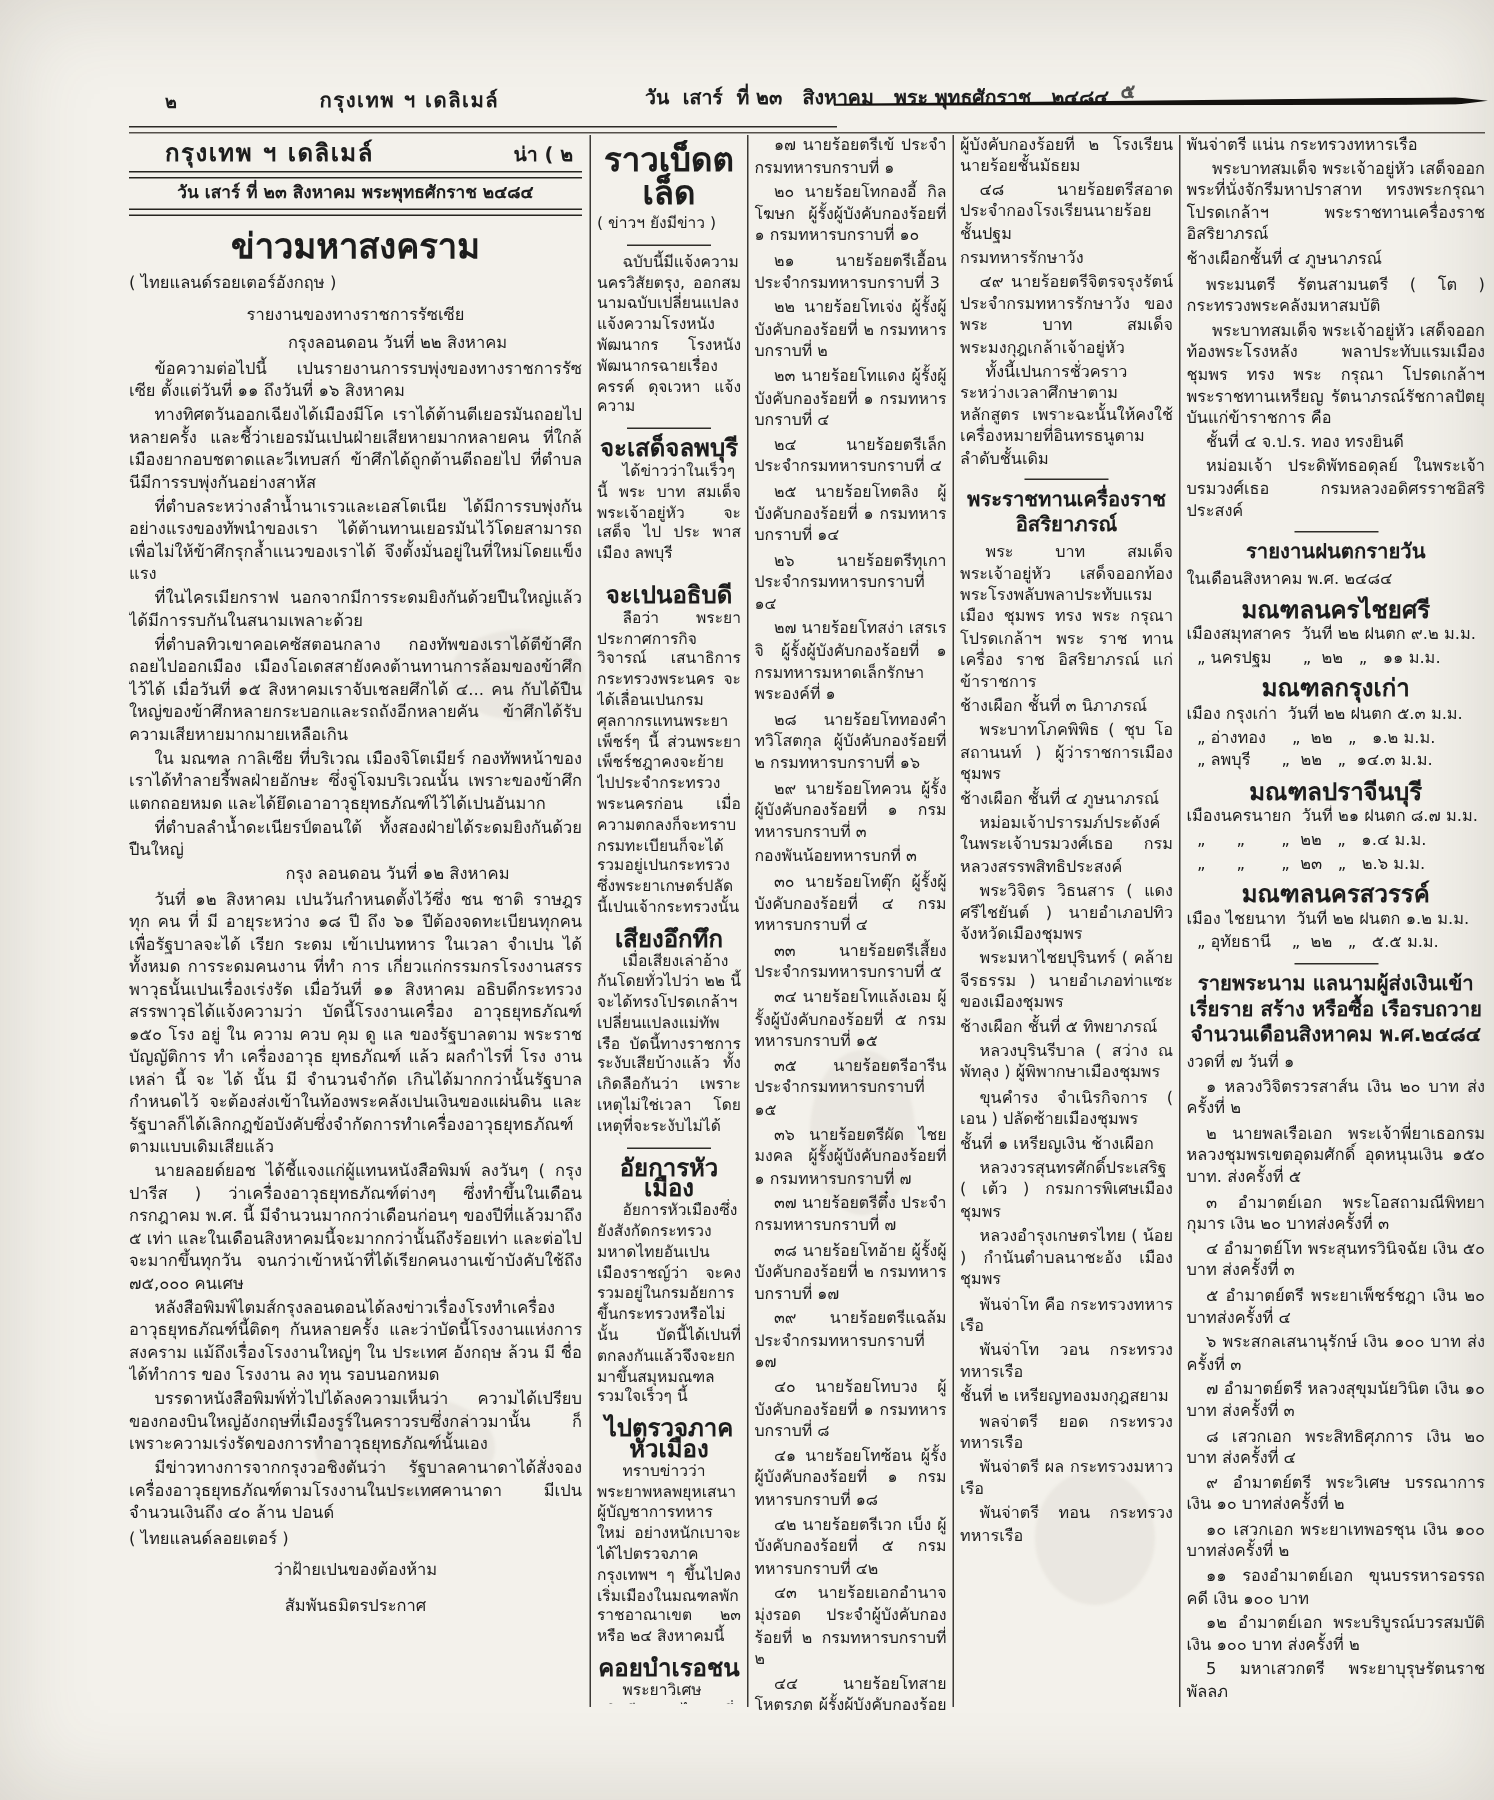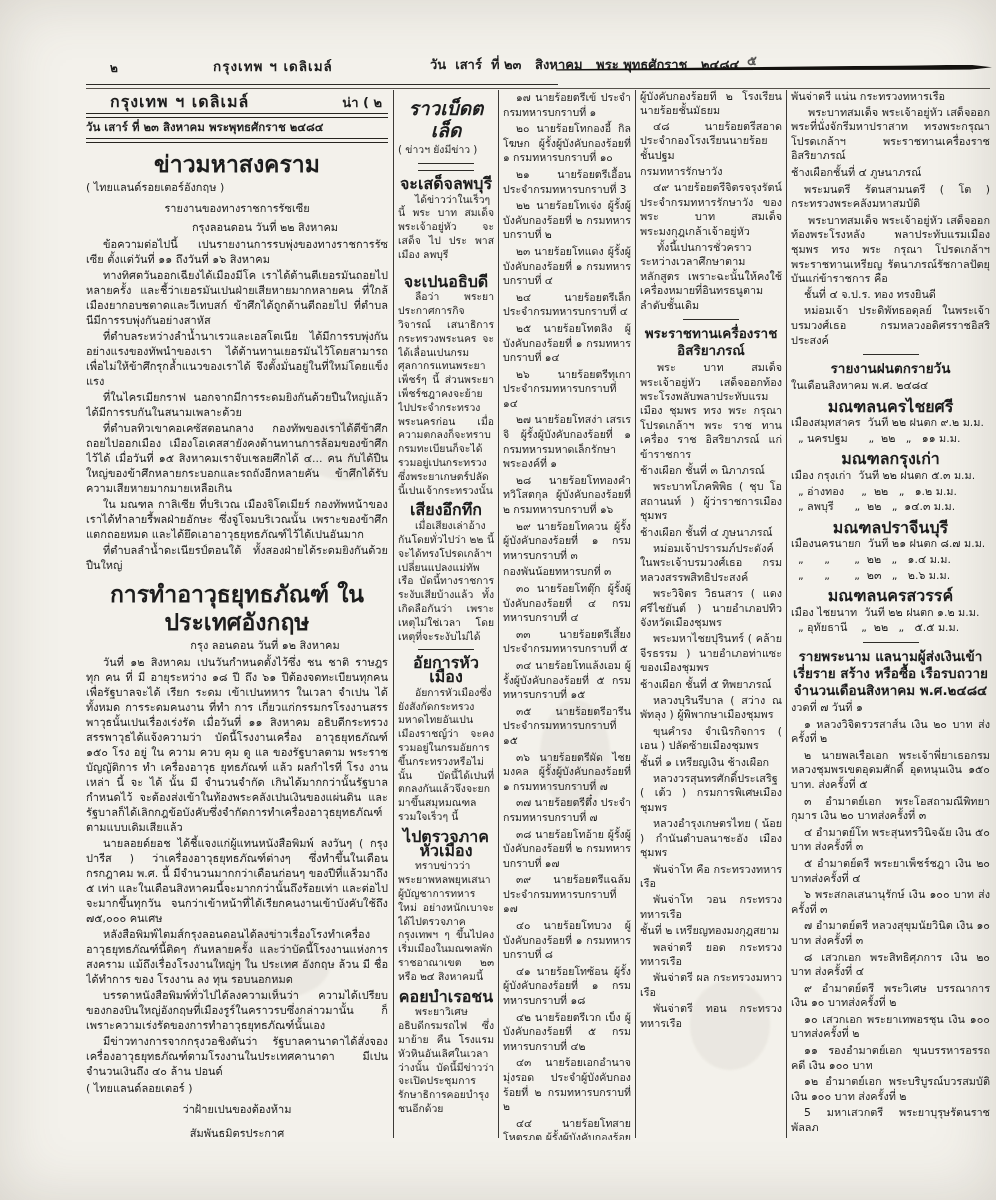--- a/index.html
+++ b/index.html
@@ -24,36 +24,36 @@
   .col{position:absolute;overflow:hidden;}
   #col1{left:86px;top:92px;width:302px;height:1052px;font-size:11px;line-height:15px;}
   #col2{left:398px;top:90px;width:96px;height:1046px;font-size:10.4px;line-height:13.8px;}
   #col3{left:503px;top:90px;width:128px;height:1050px;font-size:10.6px;line-height:14.6px;}
   #col4{left:640px;top:90px;width:142px;height:1052px;font-size:10.8px;line-height:14.4px;}
   #col5{left:791px;top:90px;width:199px;height:1054px;font-size:10.9px;line-height:14.6px;}
   
   .c1head{display:flex;justify-content:space-between;align-items:baseline;
           font-weight:bold;font-size:16px;padding:2px 6px 3px 24px;letter-spacing:1px;}
   .c1head .pg{font-size:13px;letter-spacing:0;}
-  .c1date{text-align:left;font-weight:bold;font-size:11.5px;padding:2px 0 3px;}
+  .c1date{text-align:center;font-weight:bold;font-size:11.5px;padding:2px 0 3px;}
   .dbl{border-top:1.4px solid #26241f;border-bottom:1px solid #26241f;height:3px;}
   
   .b-h1{font-size:23px;font-weight:bold;text-align:center;line-height:28px;margin:7px 0 2px;}
   .b-h2{font-size:11px;font-weight:normal;text-align:center;line-height:20px;margin:4px 0 1px;}
   .b-h2s{font-size:13.5px;font-weight:bold;text-align:center;line-height:17px;margin:5px 0 2px;}
   .b-sub{font-size:16px;font-weight:bold;text-align:center;margin:6px 0 2px;}
   .b-date{text-align:center;padding-left:56px;margin:1px 0 2px;}
   .b-p{text-align:justify;text-indent:17px;margin:0 0 1px;}
   .b-cont{text-align:justify;margin:0 0 1px;}
   .b-pc{margin:2px 0;}
   .b-item{text-align:justify;text-indent:13px;margin:0 0 2px;}
   .b-row{white-space:pre;overflow:hidden;margin:0 0 1px;}
   .b-hr{width:56px;border-top:1.2px solid #2e2c28;margin:6px auto 5px;}
   .b-gap{height:6px;}
-  #col2 .b-h1{font-size:19px;line-height:22px;font-style:italic;}
+  #col2 .b-h1{font-size:22px;line-height:22px;}
   
   .stain{border-radius:50%;background:rgba(70,60,40,.05);filter:blur(1px);}
 </style>
 </head>
 <body>
 
 <div class="page">
 
   <div class="abs rh-pageno">๒</div>
   <div class="abs rh-title">กรุงเทพ ฯ เดลิเมล์</div>
@@ -81,38 +81,38 @@
         <div class="b-pc">( ไทยแลนด์รอยเตอร์อังกฤษ )</div>
         <div class="b-h2">รายงานของทางราชการรัซเซีย</div>
         <div class="b-date">กรุงลอนดอน  วันที่ ๒๒ สิงหาคม</div>
         <div class="b-p">ข้อความต่อไปนี้ เปนรายงานการรบพุ่งของทางราชการรัซเซีย   ตั้งแต่วันที่ ๑๑ ถึงวันที่ ๑๖ สิงหาคม</div>
         <div class="b-p">ทางทิศตวันออกเฉียงได้เมืองมีโค   เราได้ต้านตีเยอรมันถอยไปหลายครั้ง   และชี้ว่าเยอรมันเปนฝ่ายเสียหายมากหลายคน   ที่ใกล้เมืองยากอบชตาดและวีเทบสก์   ข้าศึกได้ถูกต้านตีถอยไป   ที่ตำบลนีมีการรบพุ่งกันอย่างสาหัส</div>
         <div class="b-p">ที่ตำบลระหว่างลำน้ำนาเรวและเอสโตเนีย   ได้มีการรบพุ่งกันอย่างแรงของทัพนำของเรา   ได้ต้านทานเยอรมันไว้โดยสามารถ   เพื่อไม่ให้ข้าศึกรุกล้ำแนวของเราได้   จึงตั้งมั่นอยู่ในที่ใหม่โดยแข็งแรง</div>
         <div class="b-p">ที่ในไครเมียกราฟ   นอกจากมีการระดมยิงกันด้วยปืนใหญ่แล้ว   ได้มีการรบกันในสนามเพลาะด้วย</div>
         <div class="b-p">ที่ตำบลทิวเขาคอเคซัสตอนกลาง กองทัพของเราได้ตีข้าศึกถอยไปออกเมือง   เมืองโอเดสสายังคงต้านทานการล้อมของข้าศึกไว้ได้   เมื่อวันที่ ๑๕ สิงหาคมเราจับเชลยศึกได้ ๔... คน   กับได้ปืนใหญ่ของข้าศึกหลายกระบอกและรถถังอีกหลายคัน ข้าศึกได้รับความเสียหายมากมายเหลือเกิน</div>
         <div class="b-p">ใน มณฑล กาลิเซีย ที่บริเวณ เมืองจิโตเมียร์   กองทัพหน้าของเราได้ทำลายรี้พลฝ่ายอักษะ   ซึ่งจู่โจมบริเวณนั้น เพราะของข้าศึกแตกถอยหมด และได้ยึดเอาอาวุธยุทธภัณฑ์ไว้ได้เปนอันมาก</div>
         <div class="b-p">ที่ตำบลลำน้ำดะเนียรป์ตอนใต้ ทั้งสองฝ่ายได้ระดมยิงกันด้วยปืนใหญ่</div>
-        <div class="b-h1">การทำอาวุธยุทธภัณฑ์ ใน ประเทศอังกฤษ</div>
         <div class="b-date">กรุง ลอนดอน  วันที่ ๑๒ สิงหาคม</div>
         <div class="b-p">วันที่ ๑๒ สิงหาคม เปนวันกำหนดตั้งไว้ซึ่ง ชน ชาติ ราษฎร ทุก คน ที่ มี อายุระหว่าง ๑๘ ปี ถึง ๖๑ ปีต้องจดทะเบียนทุกคน เพื่อรัฐบาลจะได้ เรียก ระดม เข้าเปนทหาร ในเวลา จำเปน ได้ ทั้งหมด    การระดมคนงาน ที่ทำ การ เกี่ยวแก่กรรมกรโรงงานสรรพาวุธนั้นเปนเรื่องเร่งรัด   เมื่อวันที่ ๑๑ สิงหาคม อธิบดีกระทรวงสรรพาวุธได้แจ้งความว่า    บัดนี้โรงงานเครื่อง อาวุธยุทธภัณฑ์ ๑๕๐ โรง อยู่ ใน ความ ควบ คุม ดู แล ของรัฐบาลตาม พระราชบัญญัติการ ทำ เครื่องอาวุธ ยุทธภัณฑ์ แล้ว    ผลกำไรที่ โรง งาน เหล่า นี้ จะ ได้ นั้น มี จำนวนจำกัด    เกินได้มากกว่านั้นรัฐบาลกำหนดไว้   จะต้องส่งเข้าในท้องพระคลังเปนเงินของแผ่นดิน   และรัฐบาลก็ได้เลิกกฎข้อบังคับซึ่งจำกัดการทำเครื่องอาวุธยุทธภัณฑ์ตามแบบเดิมเสียแล้ว</div>
         <div class="b-p">นายลอยด์ยอช ได้ชี้แจงแก่ผู้แทนหนังสือพิมพ์ ลงวันๆ ( กรุงปารีส ) ว่าเครื่องอาวุธยุทธภัณฑ์ต่างๆ ซึ่งทำขึ้นในเดือนกรกฎาคม พ.ศ. นี้    มีจำนวนมากกว่าเดือนก่อนๆ ของปีที่แล้วมาถึง ๕ เท่า   และในเดือนสิงหาคมนี้จะมากกว่านั้นถึงร้อยเท่า   และต่อไปจะมากขึ้นทุกวัน จนกว่าเข้าหน้าที่ได้เรียกคนงานเข้าบังคับใช้ถึง ๗๕,๐๐๐ คนเศษ</div>
         <div class="b-p">หลังสือพิมพ์ไตมส์กรุงลอนดอนได้ลงข่าวเรื่องโรงทำเครื่องอาวุธยุทธภัณฑ์นี้ติดๆ กันหลายครั้ง   และว่าบัดนี้โรงงานแห่งการสงคราม   แม้ถึงเรื่องโรงงานใหญ่ๆ ใน ประเทศ อังกฤษ   ล้วน มี ชื่อ ได้ทำการ ของ โรงงาน ลง ทุน รอบนอกหมด</div>
         <div class="b-p">บรรดาหนังสือพิมพ์ทั่วไปได้ลงความเห็นว่า    ความได้เปรียบของกองบินใหญ่อังกฤษที่เมืองรูร์ในคราวรบซึ่งกล่าวมานั้น   ก็เพราะความเร่งรัดของการทำอาวุธยุทธภัณฑ์นั้นเอง</div>
         <div class="b-p">มีข่าวทางการจากกรุงวอชิงตันว่า   รัฐบาลคานาดาได้สั่งจองเครื่องอาวุธยุทธภัณฑ์ตามโรงงานในประเทศคานาดา มีเปนจำนวนเงินถึง ๔๐ ล้าน ปอนด์</div>
         <div class="b-pc">(  ไทยแลนด์ลอยเตอร์  )</div>
         <div class="b-h2">ว่าฝ้ายเปนของต้องห้าม</div>
         <div class="b-h2">สัมพันธมิตรประกาศ</div>
       </div>
   </div>
 
   <div class="col" id="col2">
     <div>
         <div class="b-h1">ราวเบ็ดตเล็ด</div>
         <div class="b-pc">( ข่าวฯ ยังมีข่าว )</div>
         <div class="b-hr"></div>
+        <div class="b-p">ฉบับนี้มีแจ้งความนครวิสัยตรุง, ออกสมนามฉบับเปลี่ยนแปลงแจ้งความโรงหนังพัฒนากร โรงหนังพัฒนากรฉายเรื่อง ครรค์ ดุจเวหา แจ้งความ</div>
         <div class="b-hr"></div>
         <div class="b-sub">จะเสด็จลพบุรี</div>
         <div class="b-p">ได้ข่าวว่าในเร็วๆ นี้  พระ บาท สมเด็จ พระเจ้าอยู่หัว  จะเสด็จ ไป ประ พาส เมือง ลพบุรี</div>
         <div class="b-gap"></div>
         <div class="b-sub">จะเปนอธิบดี</div>
         <div class="b-p">ลือว่า พระยาประกาศการกิจวิจารณ์ เสนาธิการกระทรวงพระนคร จะได้เลื่อนเปนกรมศุลกากรแทนพระยาเพ็ชร์ๆ นี้ ส่วนพระยาเพ็ชร์ชฎาคงจะย้ายไปประจำกระทรวงพระนครก่อน เมื่อความตกลงก็จะทราบ กรมทะเบียนก็จะได้รวมอยู่เปนกระทรวงซึ่งพระยาเกษตร์ปลัดนี้เปนเจ้ากระทรวงนั้น</div>
         <div class="b-sub">เสียงอึกทึก</div>
         <div class="b-p">เมื่อเสียงเล่าอ้างกันโดยทั่วไปว่า ๒๒ นี้ จะได้ทรงโปรดเกล้าฯ เปลี่ยนแปลงแม่ทัพเรือ บัดนี้ทางราชการระงับเสียบ้างแล้ว ทั้งเกิดลือกันว่า เพราะเหตุไม่ใช่เวลา โดยเหตุที่จะระงับไม่ได้</div>
         <div class="b-hr"></div>
         <div class="b-sub">อัยการหัวเมือง</div>

